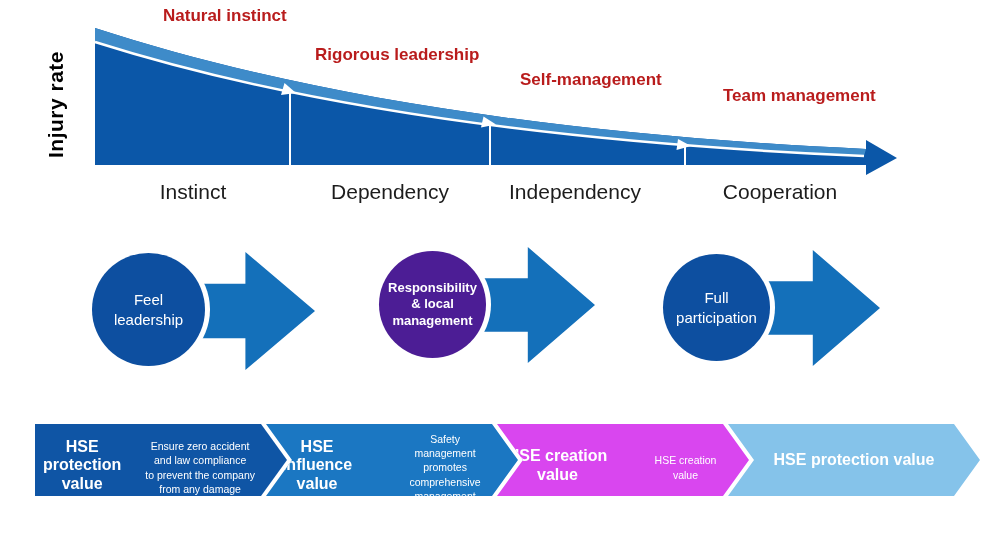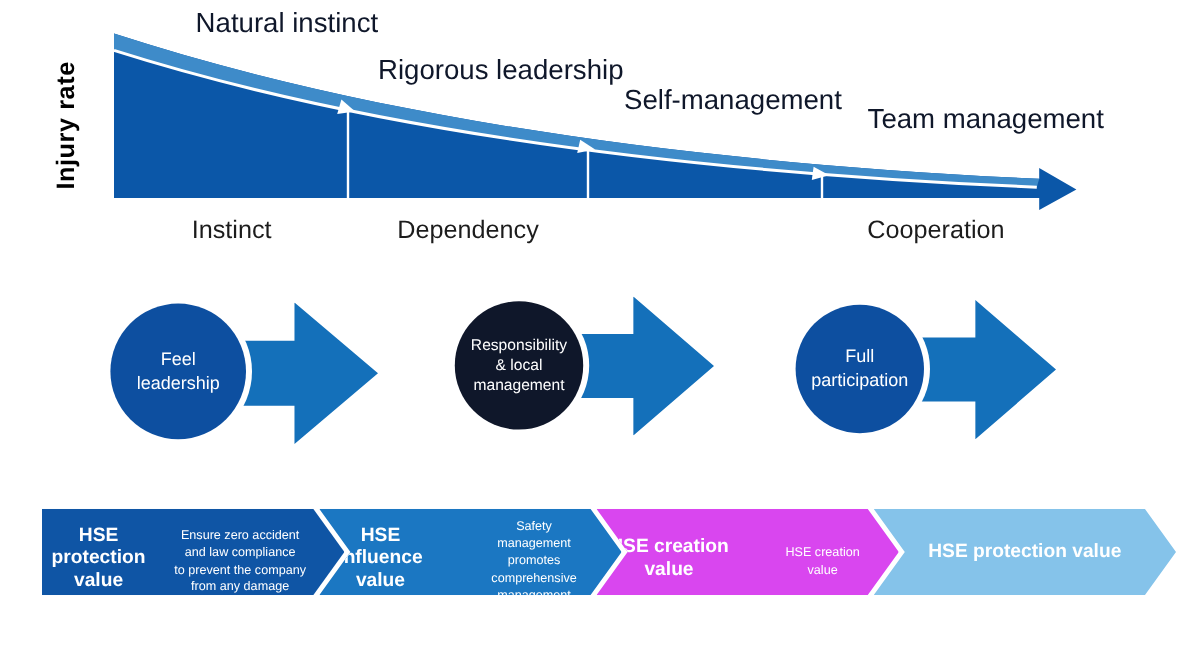--- a/index.html
+++ b/index.html
@@ -7,21 +7,21 @@
   #stage{position:relative;width:1000px;height:550px;background:#fff;overflow:hidden;}
 
   
   #axis-label{
     position:absolute;left:44px;top:38px;height:132px;
     writing-mode:vertical-rl;transform:rotate(180deg);
     display:flex;align-items:center;justify-content:center;
     font-size:21px;font-weight:bold;color:#000;letter-spacing:.5px;
   }
   #curve-svg{position:absolute;left:0;top:0;width:1000px;height:220px;}
-  .phase-label{position:absolute;font-size:23px;color:#0f172a;white-space:nowrap;}
+  .phase-label{position:absolute;font-size:17px;color:#b91c1c;white-space:nowrap;font-weight:bold;}
   .stage-label{position:absolute;top:180px;width:210px;text-align:center;
     font-size:21px;color:#1c1c1c;}
 
   
   .proc-arrow{position:absolute;
     clip-path:polygon(0 27%,52% 27%,52% 0,100% 50%,52% 100%,52% 73%,0 73%);}
   .proc-circle{position:absolute;border-radius:50%;
     box-shadow:0 0 0 5px #fff;
     display:flex;align-items:center;justify-content:center;text-align:center;
     color:#fff;font-size:15px;line-height:1.3;white-space:pre-line;z-index:2;}
@@ -63,30 +63,31 @@
     <polygon fill="#ffffff" points="691,146 676.5,150 678,139"></polygon>
   </svg>
 
   <div class="phase-label" style="left:163px;top:6px;">Natural instinct</div>
   <div class="phase-label" style="left:315px;top:45px;">Rigorous leadership</div>
   <div class="phase-label" style="left:520px;top:70px;">Self-management</div>
   <div class="phase-label" style="left:723px;top:86px;">Team management</div>
 
   <div class="stage-label" style="left:88px;">Instinct</div>
   <div class="stage-label" style="left:285px;">Dependency</div>
+  <div class="stage-label" style="left:470px;">Independency</div>
   <div class="stage-label" style="left:675px;">Cooperation</div>
 
   <div class="proc-arrow" style="left: 170px; top: 252px; width: 145px; height: 118px; background: rgb(20, 112, 186);"></div>
   <div class="proc-circle" style="left: 92px; top: 253px; width: 113px; height: 113px; background: rgb(13, 79, 160);">
     <span>Feel
 leadership</span>
   </div>
 
   <div class="proc-arrow" style="left: 455px; top: 247px; width: 140px; height: 116px; background: rgb(20, 112, 186);"></div>
-  <div class="proc-circle small-text" style="left: 379px; top: 251px; width: 107px; height: 107px; background: #0f172a;">
+  <div class="proc-circle small-text" style="left: 379px; top: 251px; width: 107px; height: 107px; background: #4c1d95; font-weight: bold;">
     <span>Responsibility
 &amp; local
 management</span>
   </div>
 
   <div class="proc-arrow" style="left: 740px; top: 250px; width: 140px; height: 116px; background: rgb(20, 112, 186);"></div>
   <div class="proc-circle" style="left: 663px; top: 254px; width: 107px; height: 107px; background: rgb(13, 79, 160);">
     <span>Full
 participation</span>
   </div>

